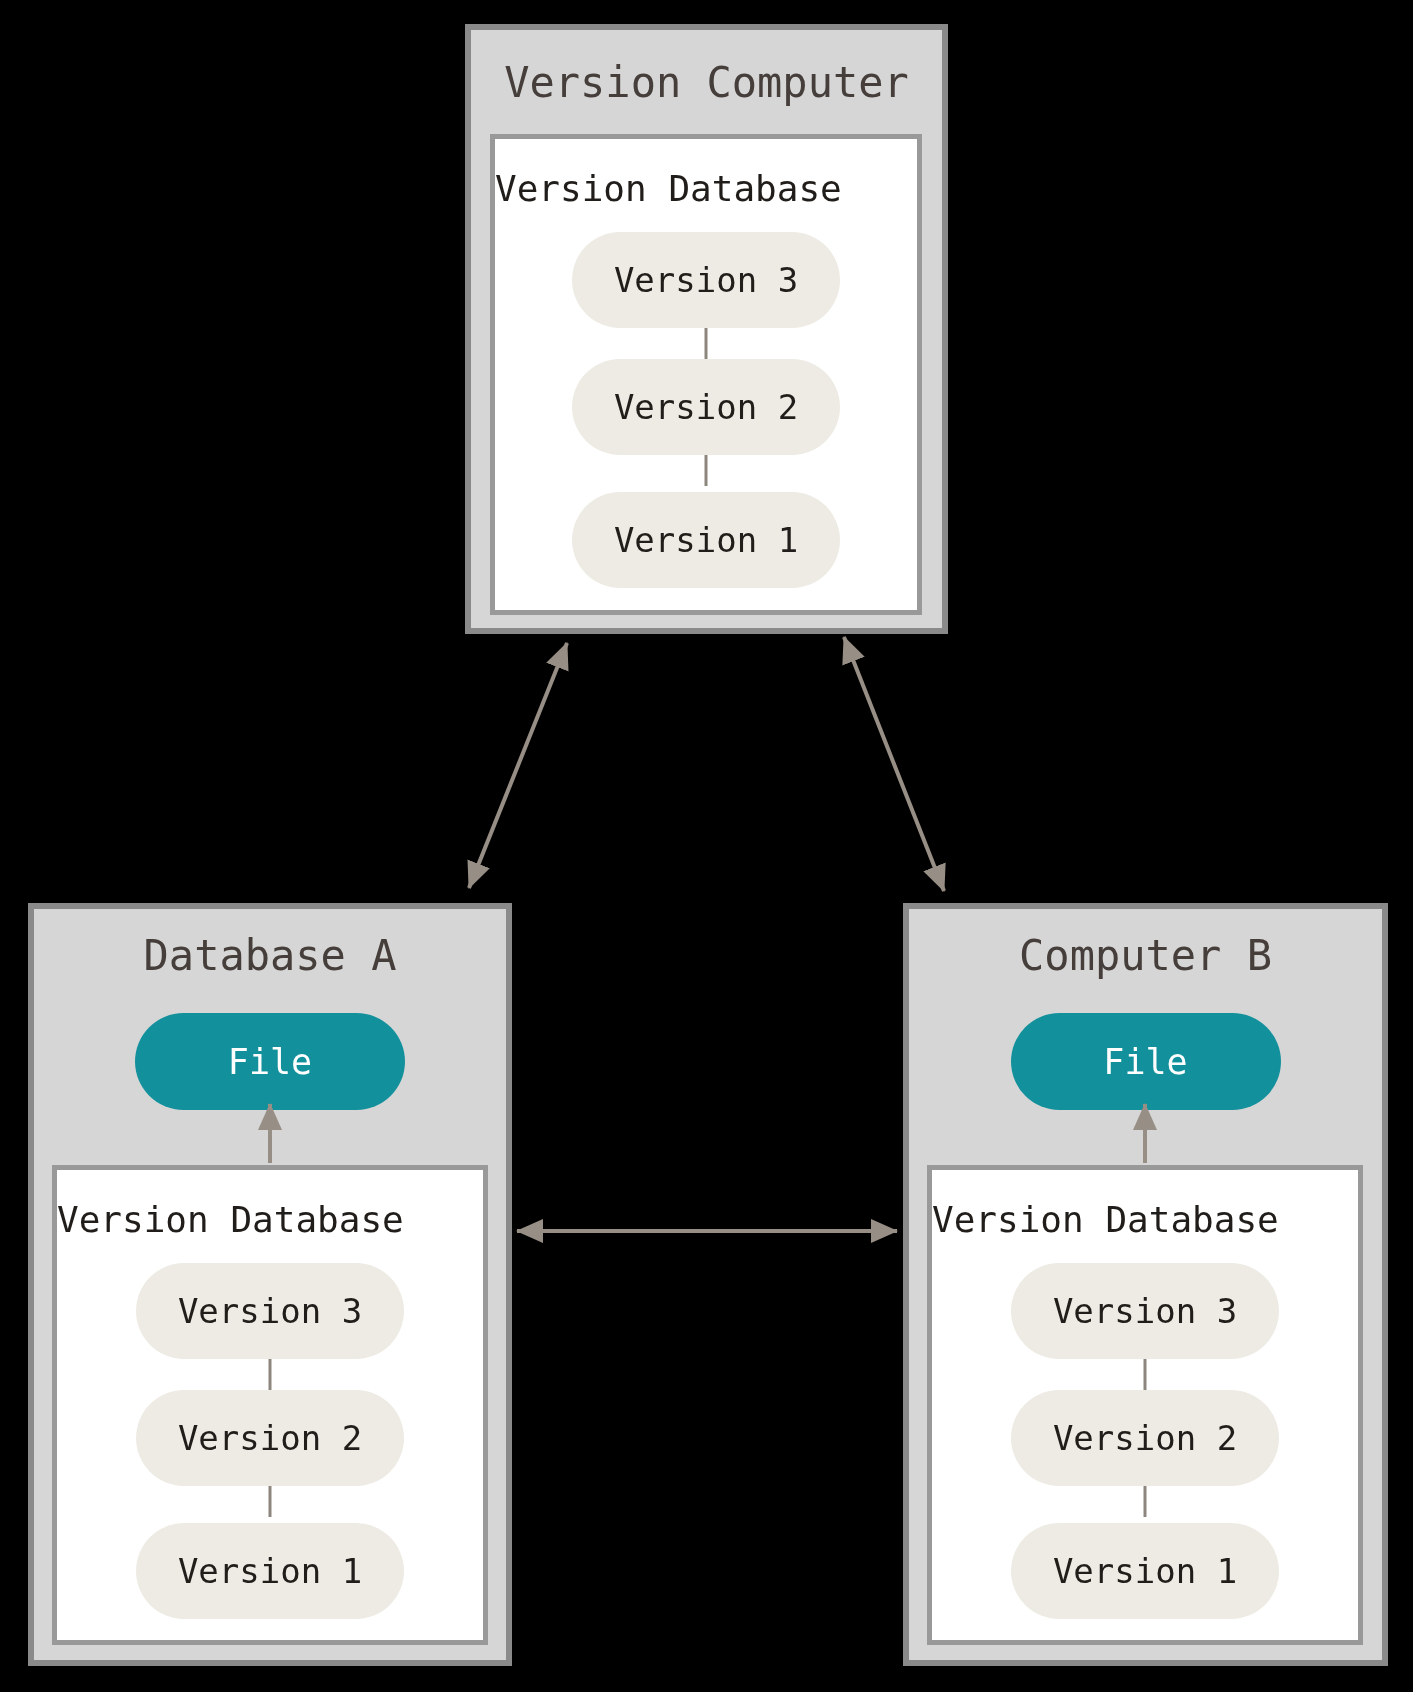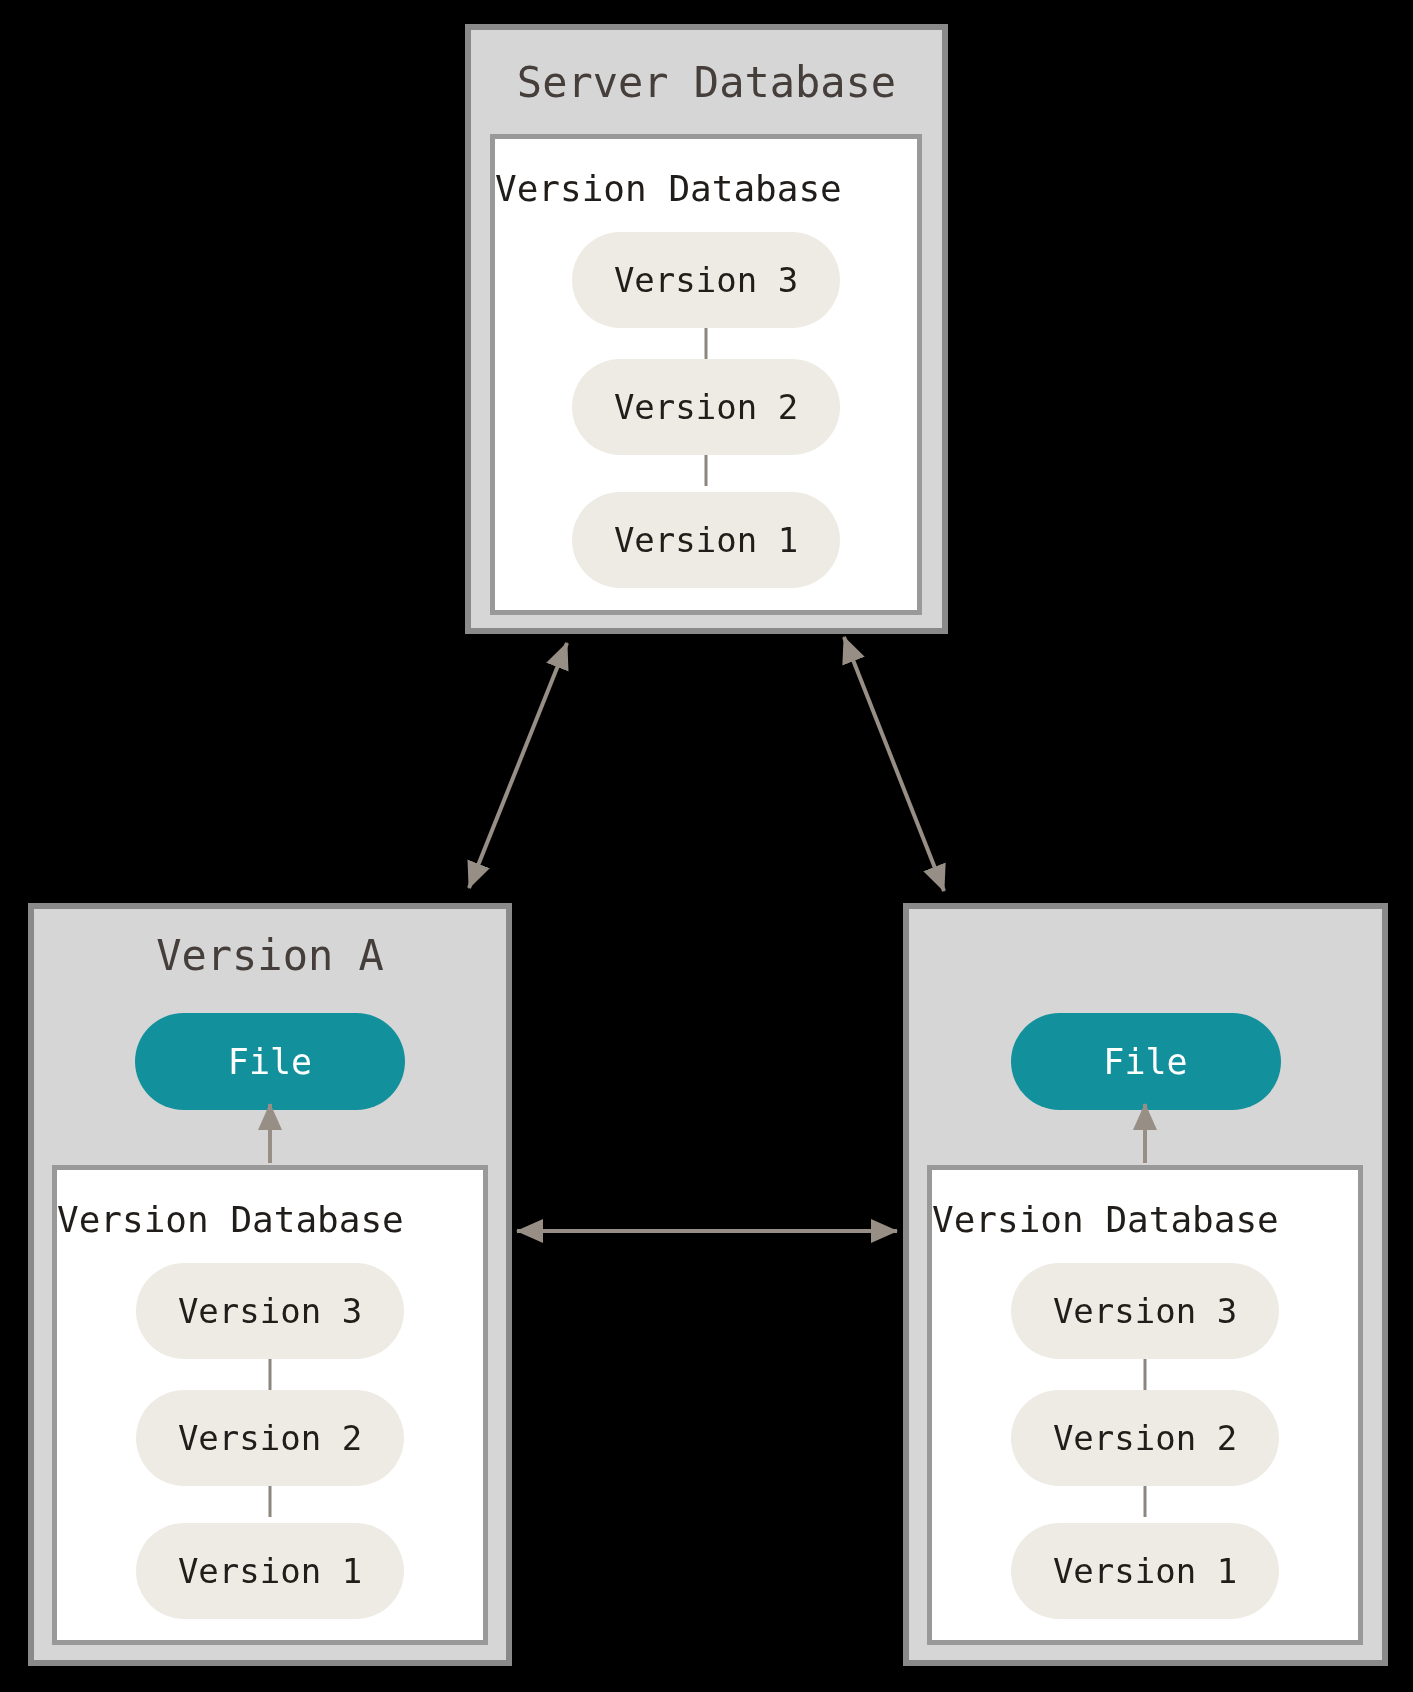--- a/index.html
+++ b/index.html
@@ -95,45 +95,46 @@
   }
   #arrows line { stroke: var(--arrow, #978e85); stroke-width: 4px; }
   #arrows marker path { fill: var(--arrow, #978e85); }
 </style>
 </head>
 <body>
 
 <div class="canvas">
 
   <div class="outer-box" id="server-box">
-    <div class="box-title">Server Database</div>
+    <div class="box-title">Version Computer</div>
     <div class="inner-box">
       <div class="db-title">Version Database</div>
       <div class="pill p1">Version 3</div>
       <div class="connector c1"></div>
       <div class="pill p2">Version 2</div>
       <div class="connector c2"></div>
       <div class="pill p3">Version 1</div>
     </div>
   </div>
 
   <div class="outer-box" id="computer-a">
-    <div class="box-title">Version A</div>
+    <div class="box-title">Database A</div>
     <div class="file-pill">File</div>
     <div class="inner-box">
       <div class="db-title">Version Database</div>
       <div class="pill p1">Version 3</div>
       <div class="connector c1"></div>
       <div class="pill p2">Version 2</div>
       <div class="connector c2"></div>
       <div class="pill p3">Version 1</div>
     </div>
   </div>
 
   <div class="outer-box" id="computer-b">
+    <div class="box-title">Computer B</div>
     <div class="file-pill">File</div>
     <div class="inner-box">
       <div class="db-title">Version Database</div>
       <div class="pill p1">Version 3</div>
       <div class="connector c1"></div>
       <div class="pill p2">Version 2</div>
       <div class="connector c2"></div>
       <div class="pill p3">Version 1</div>
     </div>
   </div>

